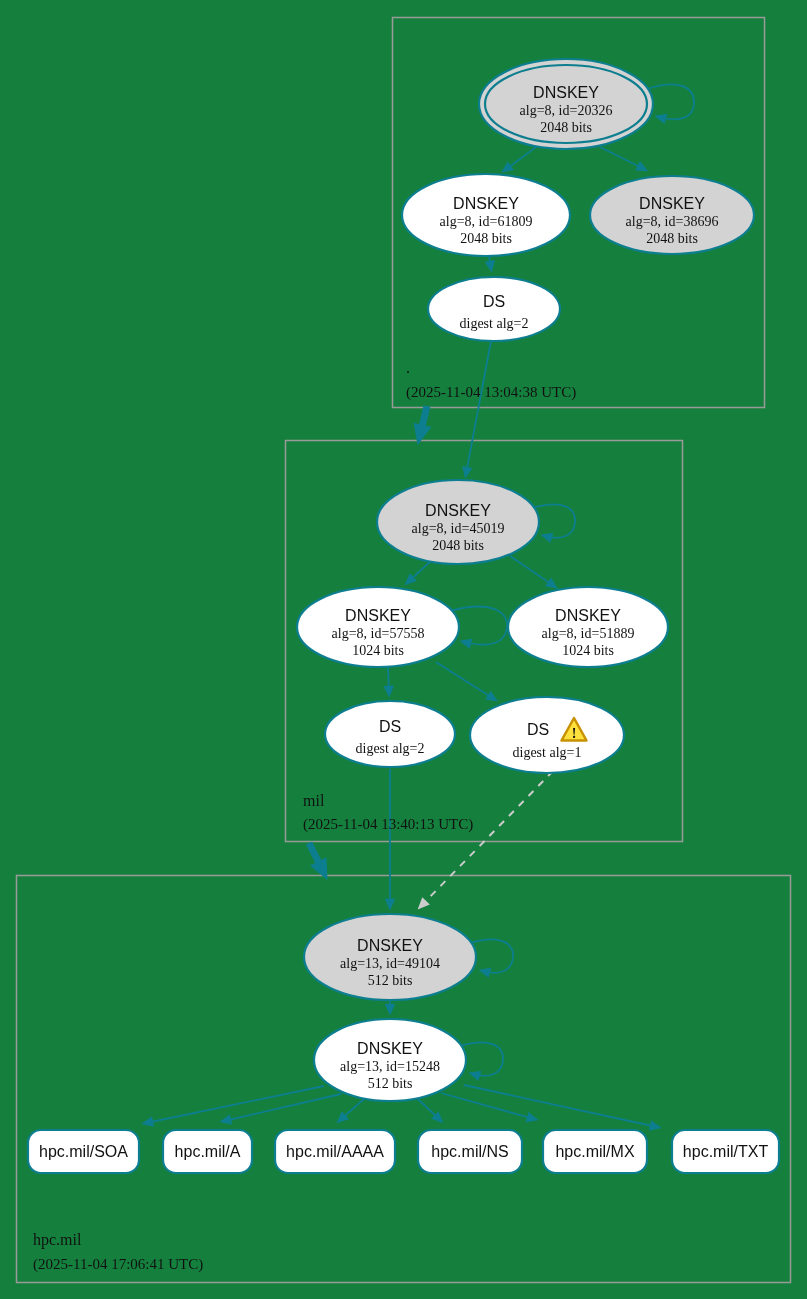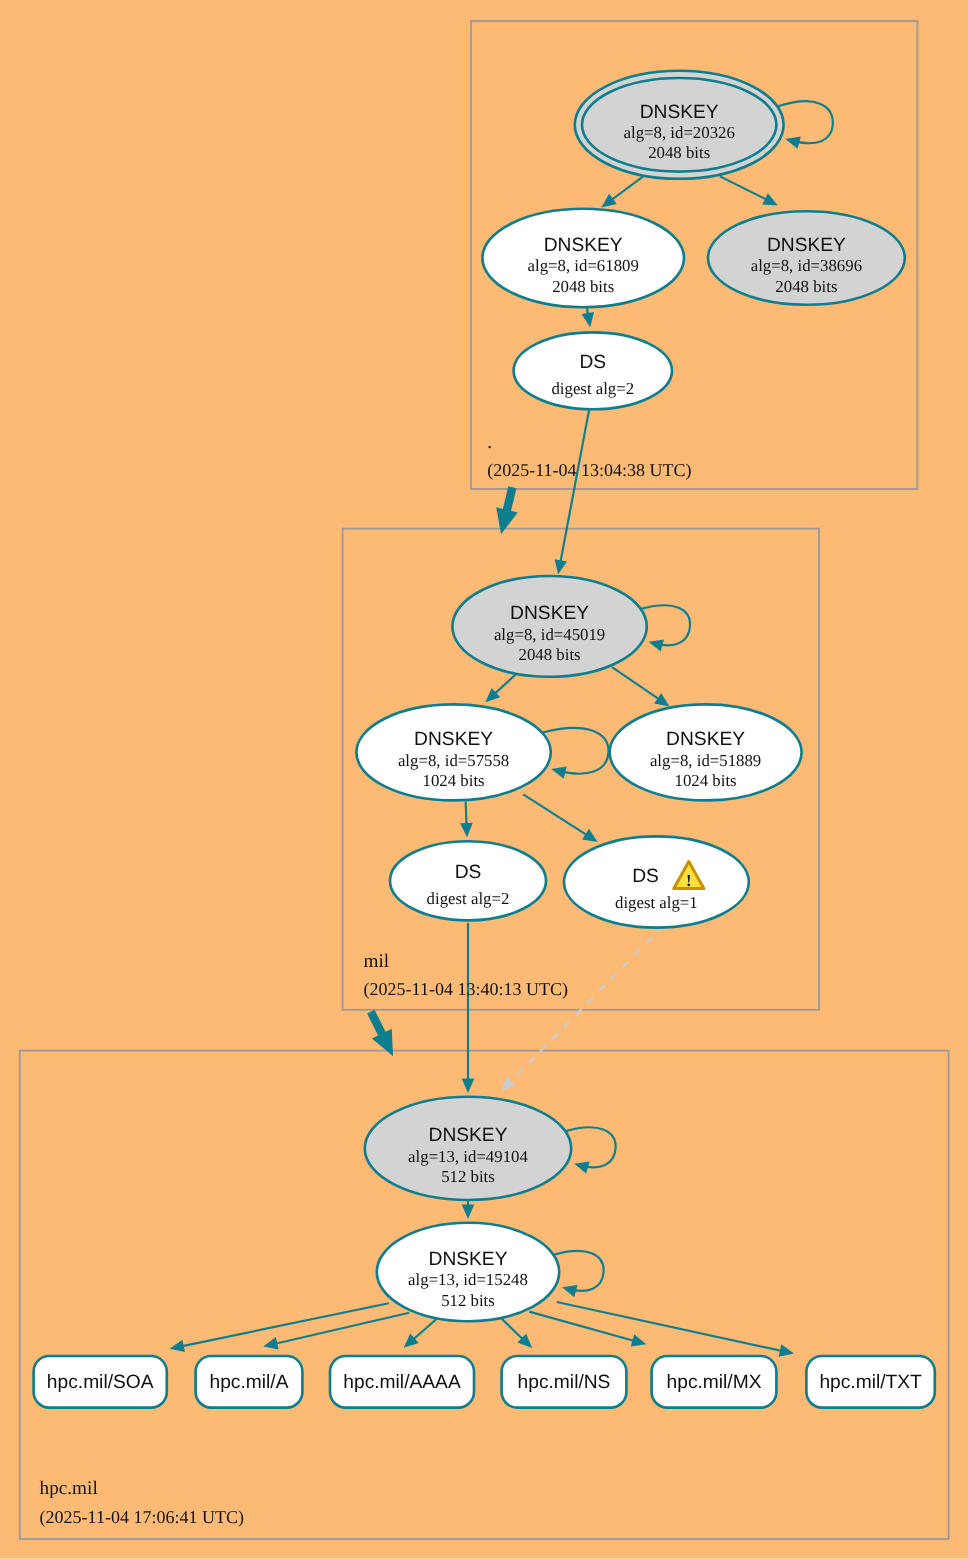--- a/index.html
+++ b/index.html
@@ -1,20 +1,20 @@
 <!DOCTYPE html>
 <html><head>
 <meta charset="utf-8">
 <style>
   html, body { margin: 0; padding: 0; background: #ffffff; }
   .stage {
     position: relative;
     width: 807px;
     height: 1299px;
-    background: #fdba74;
+    background: #15803d;
     font-family: "Liberation Serif", serif;
   }
   svg { display: block; }
   text { user-select: none; }
   .node-title {
     font-family: "Liberation Sans", sans-serif;
     font-size: 16px;
     fill: #111111;
   }
   .node-detail {

